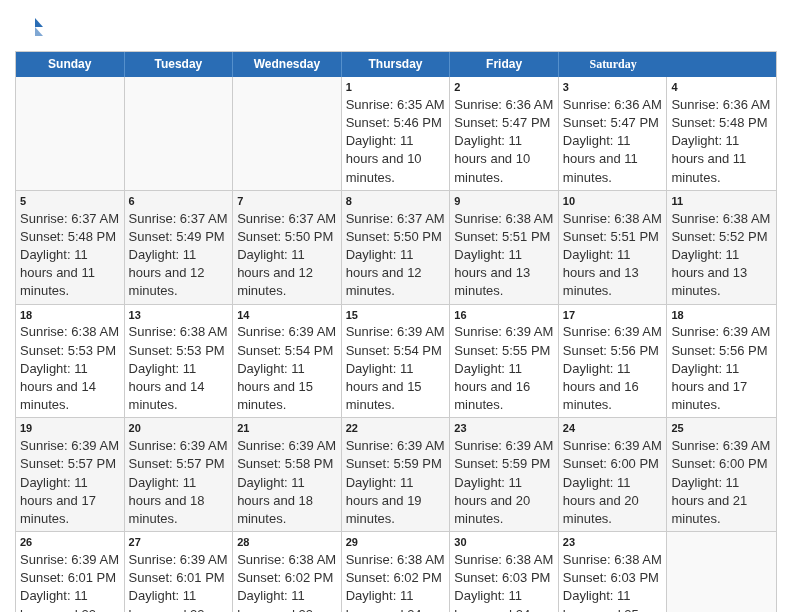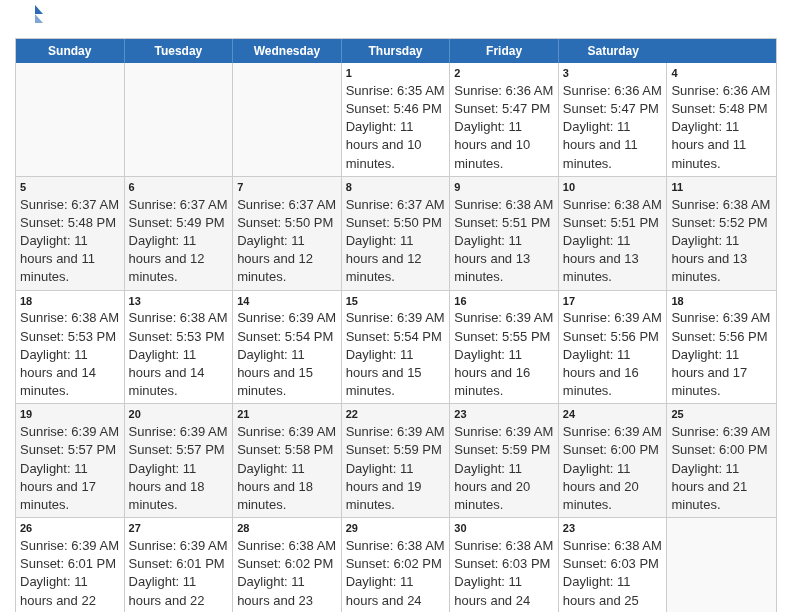--- a/index.html
+++ b/index.html
@@ -6,21 +6,21 @@
     body {
       font-family: Arial, sans-serif;
       background: #fff;
       width: 792px;
       height: 612px;
       overflow: hidden;
     }
     .page {
       width: 792px;
       height: 612px;
-      padding: 0 15px;
+      padding: 13px 15px;
       display: flex;
       flex-direction: column;
     }
     .header {
       display: flex;
       align-items: flex-start;
       justify-content: space-between;
       margin-bottom: 8px;
     }
     .logo {
@@ -71,21 +71,21 @@
       background: #2a6db5;
     }
     .cal-header-cell {
       color: #fff;
       font-size: 12px;
       font-weight: bold;
       padding: 5px 4px;
       text-align: center;
       border-right: 1px solid #5590cc;
     }
-    .cal-header-cell:last-child { border-right: none; }
+    .cal-header-cell:last-child { border-right: none; font-family: Liberation Serif, serif; }
     .cal-body {
       flex: 1;
       display: flex;
       flex-direction: column;
     }
     .cal-row {
       display: grid;
       grid-template-columns: repeat(7, 1fr);
       flex: 1;
       border-bottom: 1px solid #ccc;

